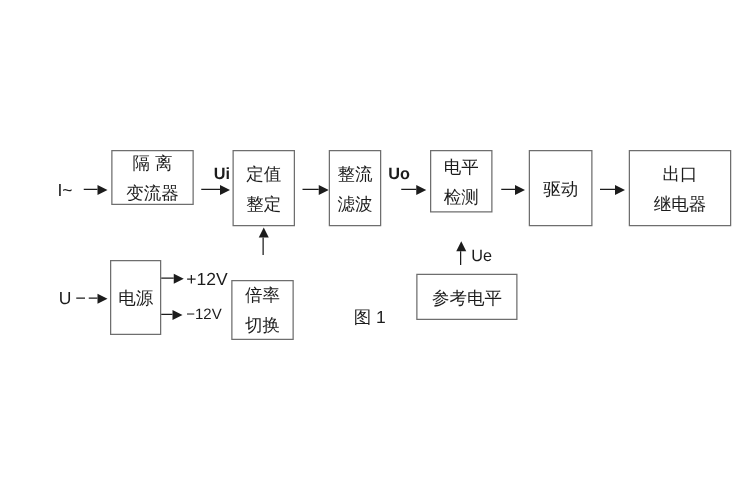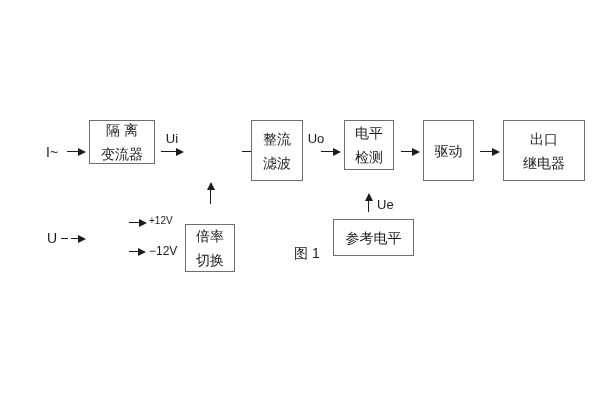--- a/index.html
+++ b/index.html
@@ -25,21 +25,21 @@
     font-size: 14px;
     line-height: 1;
     white-space: nowrap;
   }
   .lbl {
     position: absolute;
     font-size: 13px;
     line-height: 1;
     white-space: nowrap;
   }
-  .lbl.center { text-align: center; }
+  .lbl.center { text-align: right; font-weight: bold; }
   .arrow-r { position: absolute; height: 1px; background: #1c1c1c; }
   .arrow-r::after {
     content: ""; position: absolute; right: -8px; top: -3.5px;
     width: 0; height: 0;
     border-left: 8px solid #1c1c1c;
     border-top: 4px solid transparent;
     border-bottom: 4px solid transparent;
   }
   .arrow-u { position: absolute; width: 1px; background: #1c1c1c; }
   .arrow-u::after {
@@ -60,24 +60,28 @@
   <div class="arrow-r" style="left:67px;top:151px;width:11px"></div>
 
   <div class="box" style="left:89px;top:120px;width:66px;height:44px">
     <span>隔 离</span>
     <span>变流器</span>
   </div>
 
   <span class="lbl center" style="left:160px;top:132px;width:24px">Ui</span>
   <div class="arrow-r" style="left:161px;top:151px;width:15px"></div>
 
+  <div class="box" style="left:186px;top:120px;width:50px;height:61px">
+    <span>定值</span>
+    <span>整定</span>
+  </div>
 
   <div class="arrow-r" style="left:242px;top:151px;width:13px"></div>
 
-  <div class="box" style="left:251px;top:120px;width:52px;height:61px">
+  <div class="box" style="left:263px;top:120px;width:42px;height:61px">
     <span>整流</span>
     <span>滤波</span>
   </div>
 
   <span class="lbl center" style="left:304px;top:132px;width:24px">Uo</span>
   <div class="arrow-r" style="left:321px;top:151px;width:12px"></div>
 
   <div class="box" style="left:344px;top:120px;width:50px;height:50px">
     <span>电平</span>
     <span>检测</span>
@@ -93,36 +97,39 @@
 
   <div class="box" style="left:503px;top:120px;width:82px;height:61px">
     <span>出口</span>
     <span>继电器</span>
   </div>
 
   <span class="lbl" style="left:47px;top:231px;font-size:14px">U</span>
   <div class="dash" style="left:61px;top:238px;width:7px"></div>
   <div class="arrow-r" style="left:71px;top:238px;width:7px"></div>
 
+  <div class="box" style="left:88px;top:208px;width:41px;height:60px">
+    <span>电源</span>
+  </div>
 
   <div class="arrow-r" style="left:129px;top:222px;width:10px"></div>
-  <span class="lbl" style="left:149px;top:216px;font-size:10px">+12V</span>
+  <span class="lbl" style="left:149px;top:216px;font-size:14px">+12V</span>
 
   <div class="arrow-r" style="left:129px;top:251px;width:9px"></div>
   <span class="lbl" style="left:149px;top:245px;font-size:12px">−12V</span>
 
   <div class="box" style="left:185px;top:224px;width:50px;height:48px">
     <span>倍率</span>
     <span>切换</span>
   </div>
 
   <div class="arrow-u" style="left:210px;top:190px;height:14px"></div>
 
   <div class="arrow-u" style="left:368px;top:201px;height:11px"></div>
   <span class="lbl" style="left:377px;top:198px">Ue</span>
 
   <div class="box" style="left:333px;top:219px;width:81px;height:37px">
     <span>参考电平</span>
   </div>
 
-  <span class="lbl" style="left:294px;top:246px;font-size:14px">图 1</span>
+  <span class="lbl" style="left:283px;top:246px;font-size:14px">图 1</span>
 
 </div>
 
 </body></html>

